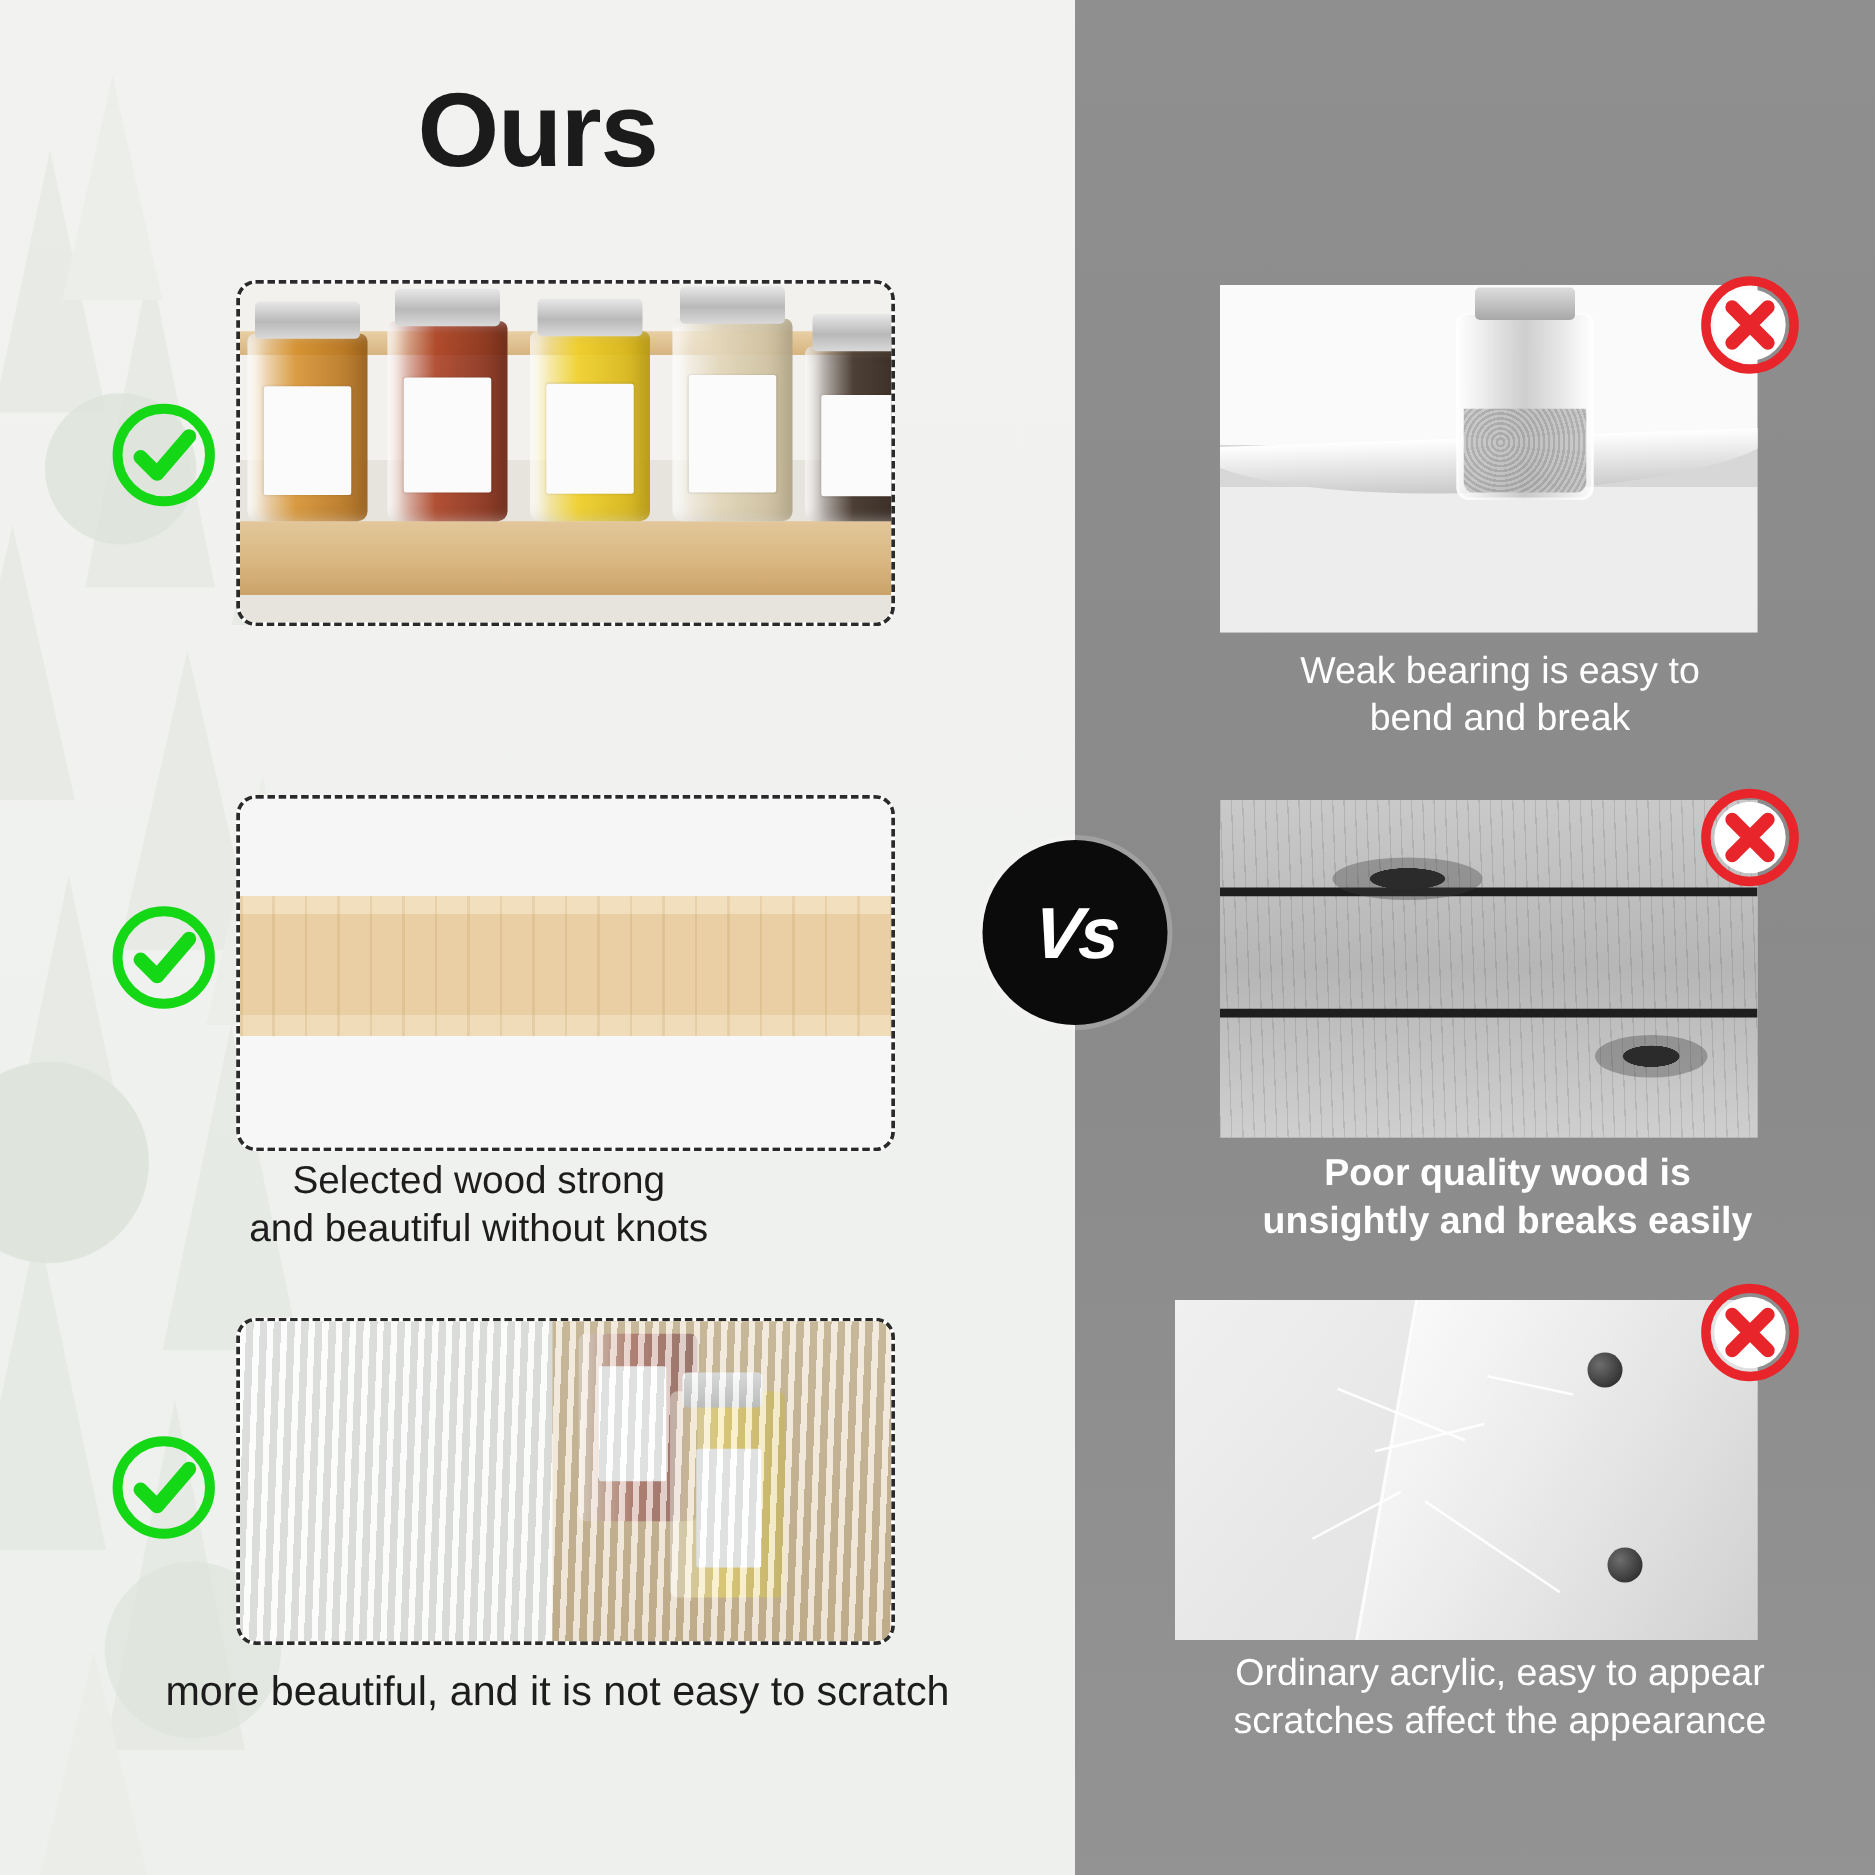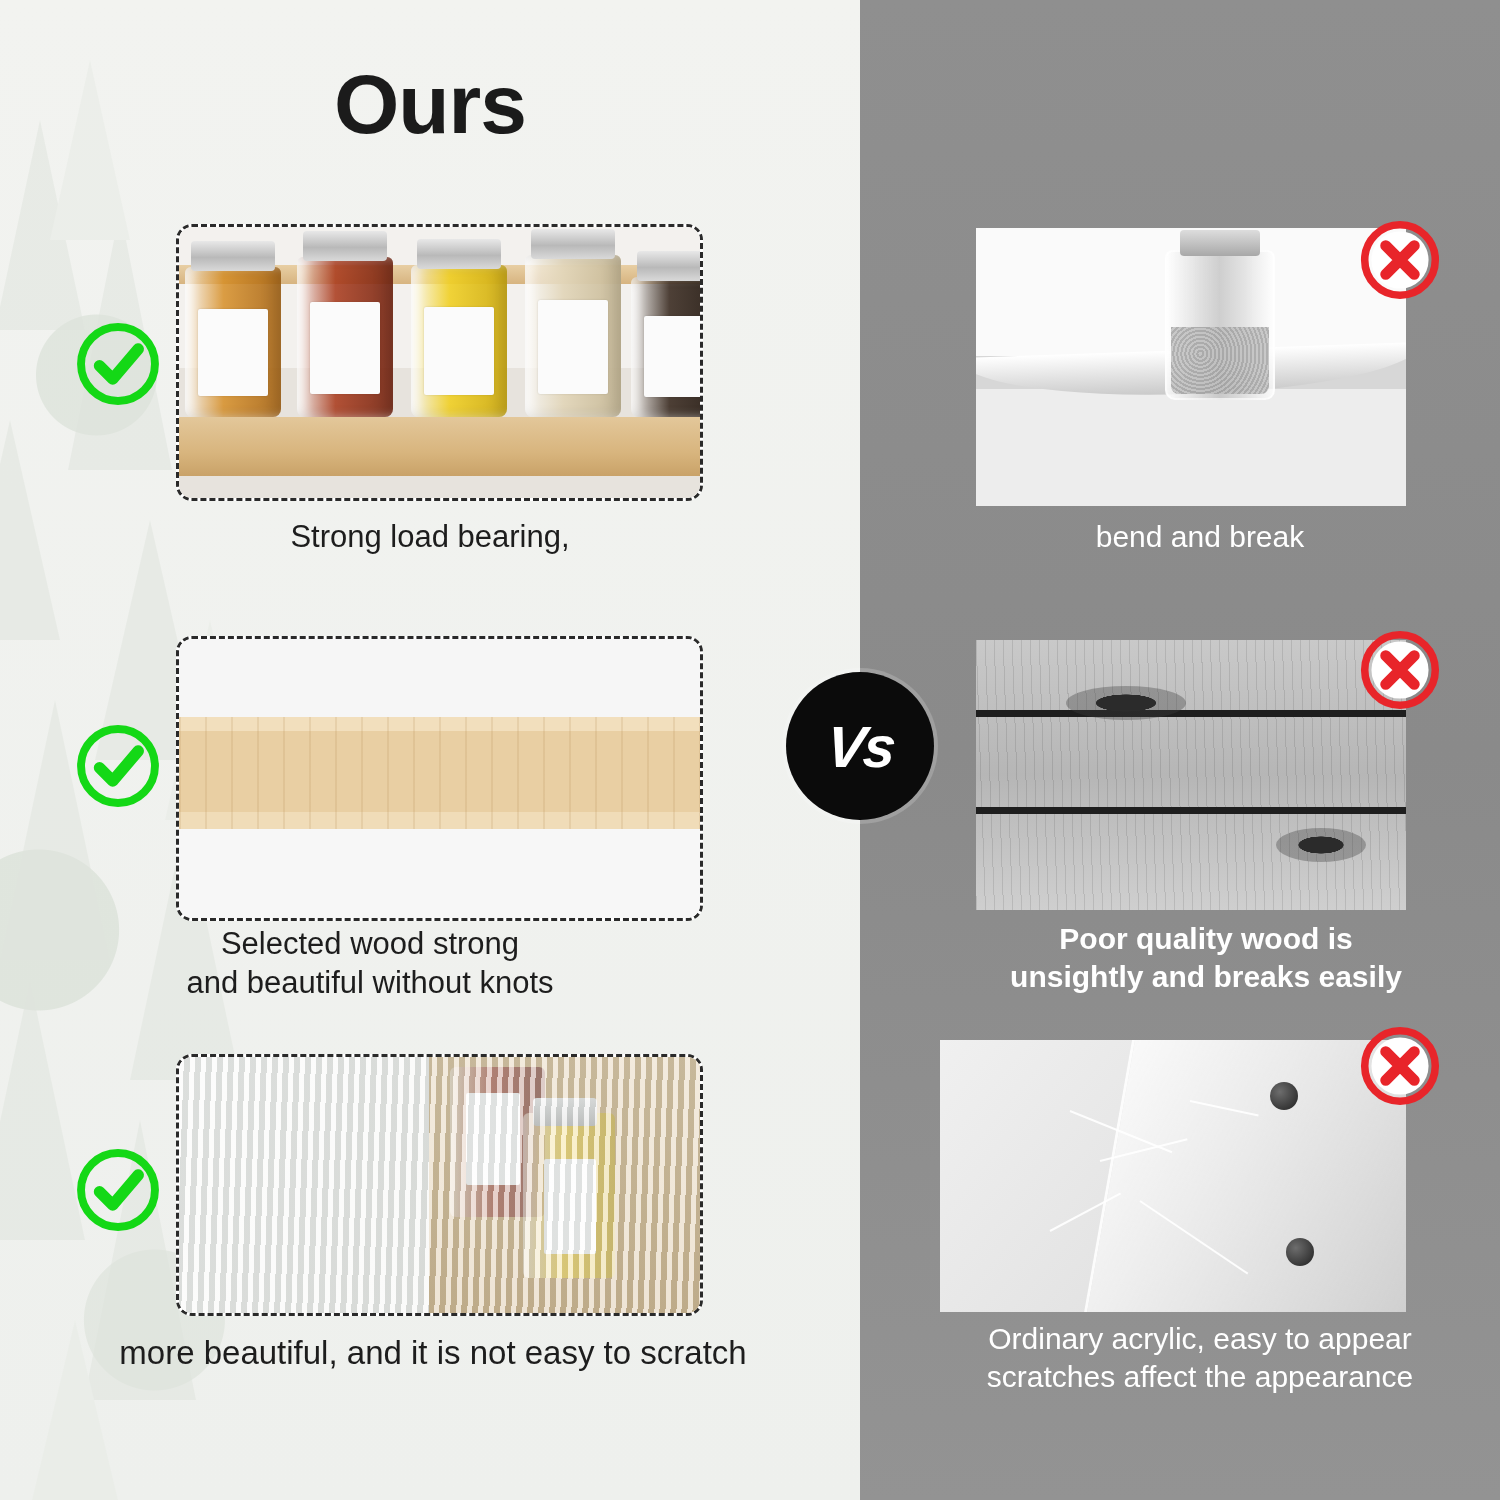--- a/index.html
+++ b/index.html
@@ -17,20 +17,21 @@
   
   .panel-left {
     position: absolute; left: 0; top: 0;
     width: 965px; height: 1500px;
     background:
       radial-gradient(circle at 10% 25%, rgba(222,228,220,0.85) 0 60px, transparent 61px),
       radial-gradient(circle at 4% 62%, rgba(219,226,217,0.8) 0 80px, transparent 81px),
       radial-gradient(circle at 16% 88%, rgba(224,229,222,0.8) 0 70px, transparent 71px),
       linear-gradient(#f2f3f0, #eef0ed);
     overflow: hidden;
+    padding-left: 13px;
   }
   
   .forest {
     position: absolute; left: 0; top: 0; width: 300px; height: 1500px;
     opacity: .5;
   }
   .forest svg { display:block; }
 
   
   .panel-right {
@@ -284,21 +285,20 @@
               <div class="lid"></div>
               <div class="label"></div>
             </div>
           <div class="jar" style="left:452px; height:140px; background:linear-gradient(90deg,rgba(255,255,255,.4),rgba(60,45,35,.9) 40%,rgba(35,25,18,.95));">
               <div class="lid"></div>
               <div class="label"></div>
             </div>
         </div>
       </div>
       <div class="l-caption" style="left:50px; top:518px;">
-        <div>Strong load bearing,</div>
       </div>
     </div>
 
     <div class="l-item">
       <div class="check-mark" style="left:74px; top:722px;">
         <svg viewBox="0 0 100 100" width="88" height="88" xmlns="http://www.w3.org/2000/svg">
           <circle cx="50" cy="50" r="42" fill="none" stroke="#14d816" stroke-width="9"></circle>
           <path d="M29 52 L44 67 L73 33" fill="none" stroke="#14d816" stroke-width="13" stroke-linecap="round" stroke-linejoin="round"></path>
         </svg>
       </div>
@@ -351,20 +351,21 @@
       </div>
     </div>
     <div class="x-mark" style="left:1358px; top:218px;">
       <svg viewBox="0 0 100 100" width="84" height="84" xmlns="http://www.w3.org/2000/svg">
         <circle cx="50" cy="50" r="42" fill="none" stroke="#e8252a" stroke-width="9"></circle>
         <circle cx="50" cy="50" r="34" fill="#ffffff"></circle>
         <path d="M33 33 L67 67 M67 33 L33 67" stroke="#e8252a" stroke-width="13" stroke-linecap="round"></path>
       </svg>
     </div>
     <div class="r-caption" style="left:900px; top:518px;">
+      <div>Weak bearing is easy to</div>
       <div>bend and break</div>
     </div>
   </div>
 
   <div>
     <div class="r-photo" style="left:976px; top:640px; width:430px; height:270px;">
       <div class="ph gr2">
         <div class="lines"></div>
         <div class="dark1"></div>
         <div class="dark2"></div>

